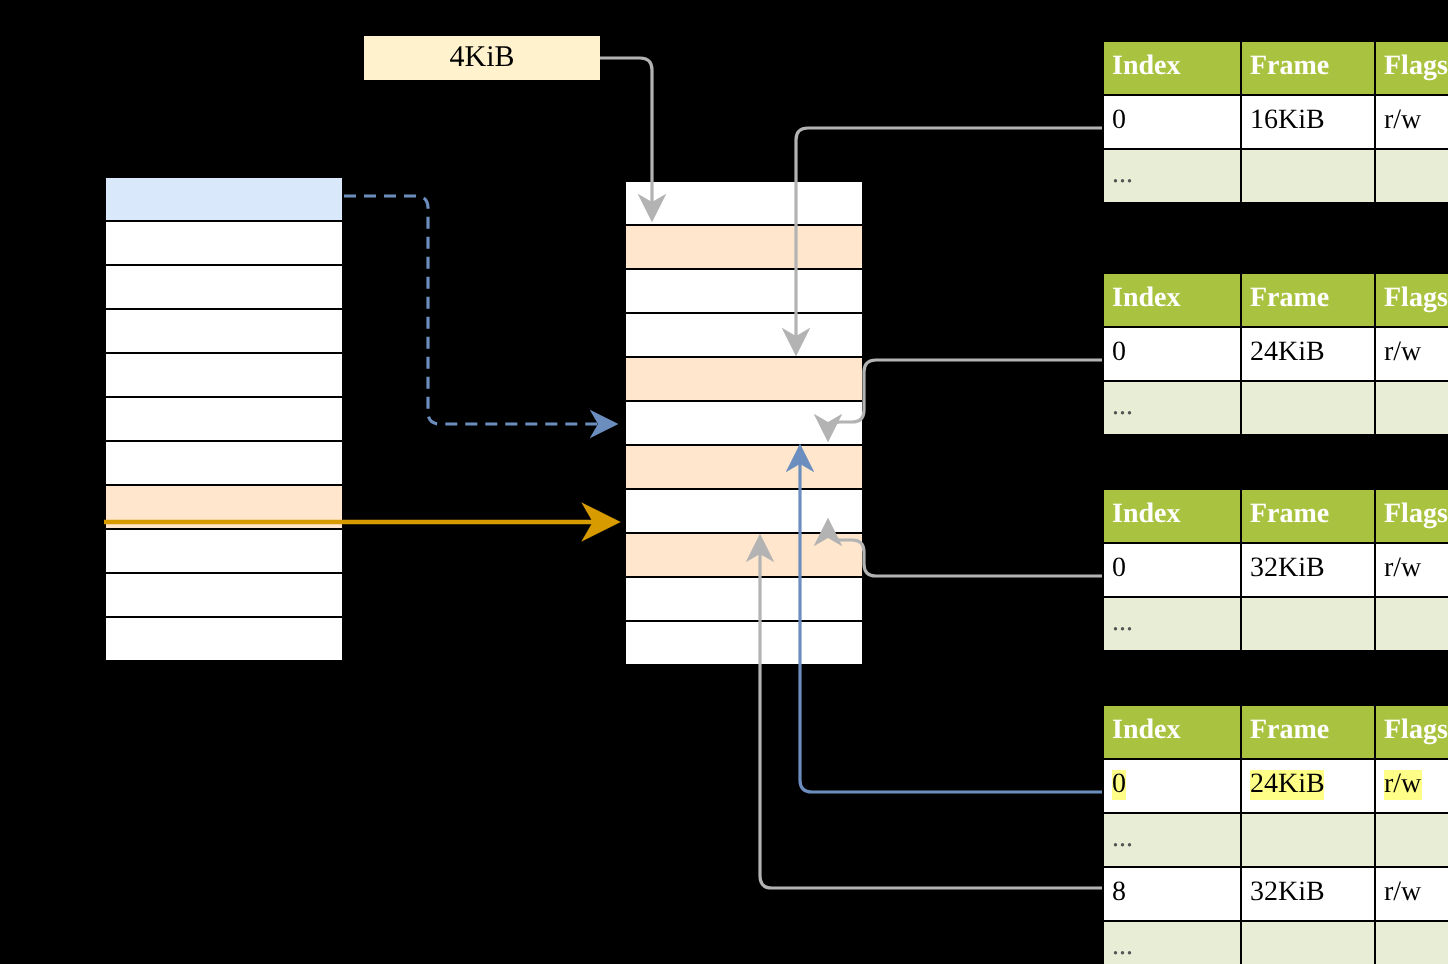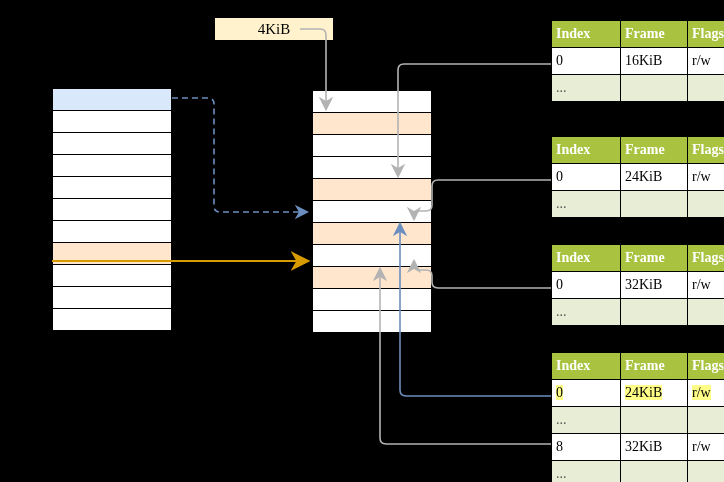--- a/index.html
+++ b/index.html
@@ -3,21 +3,21 @@
 <meta charset="utf-8">
 <style>
   html,body{margin:0;padding:0;background:#000;}
   #stage{position:relative;width:724px;height:482px;background:#000;
          font-family:"Liberation Serif",serif;overflow:hidden;}
   .cell{position:absolute;box-sizing:border-box;border:1px solid #000;background:#fff;}
   .cell.blue{background:#dae8fc;}
   .cell.peach{background:#ffe6cc;}
   .lbl{position:absolute;box-sizing:border-box;background:#fff2cc;
        display:flex;align-items:center;justify-content:center;
-       font-size:15px;color:#000;margin-left:33px;}
+       font-size:15px;color:#000;}
   .tbl{position:absolute;box-sizing:border-box;border:1px solid #000;
        border-collapse:collapse;}
   table.pt{border-collapse:collapse;table-layout:fixed;width:170px;}
   table.pt th,table.pt td{border:1px solid #000;height:26px;padding:0 4px;
        font-size:14px;color:#000;text-align:left;overflow:hidden;
        white-space:nowrap;}
   table.pt th{background:#a9c23f;color:#fff;font-weight:bold;}
   table.pt td.ell{background:#e8eed5;color:#555;}
   table.pt td.dat{background:#fff;}
   table.pt td .hl{background:#ffff88;}

